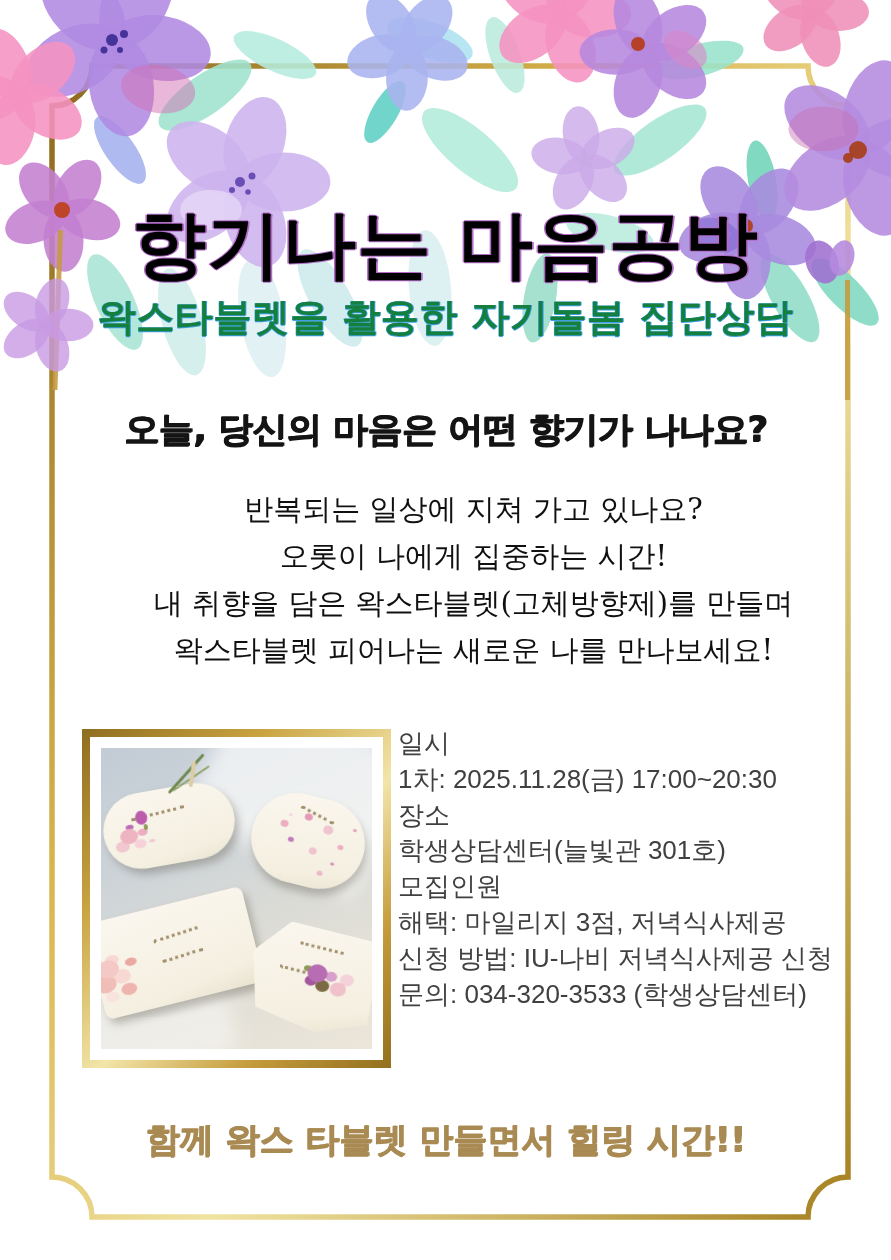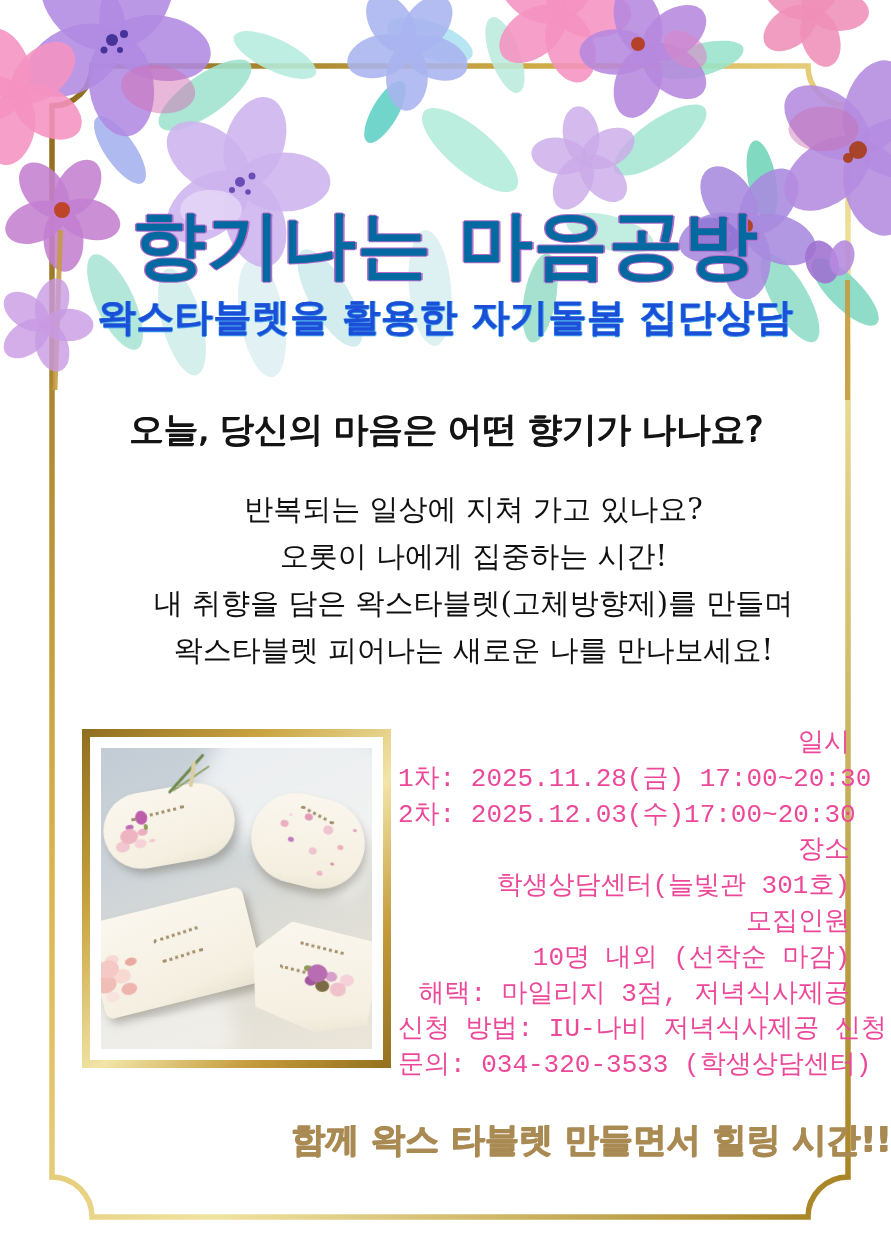--- a/index.html
+++ b/index.html
@@ -7,36 +7,36 @@
           font-family:"DejaVu Sans","Liberation Sans",sans-serif;}
 
   
   svg.frame{position:absolute;left:0;top:0;z-index:1;}
 
   
   svg.flowers{position:absolute;left:0;top:0;z-index:2;}
 
   
   .title{position:absolute;z-index:3;left:0;top:196px;width:100%;margin:0;text-align:center;
-         font-size:74px;font-weight:900;letter-spacing:1px;color:#0369a1;
+         font-size:74px;font-weight:900;letter-spacing:1px;color:#000000;
          text-shadow:1.6px 0 0 #b26cc8,-1.6px 0 0 #b26cc8,0 1.2px 0 #b26cc8,0 -1.2px 0 #b26cc8;}
   .subtitle{position:absolute;z-index:3;left:0;top:292px;width:100%;margin:0;text-align:center;
-         font-size:38px;font-weight:900;letter-spacing:0.5px;color:#1d4ed8;
+         font-size:38px;font-weight:900;letter-spacing:0.5px;color:#15803d;
          text-shadow:1px 0 0 #3da0e8,-0.5px 0 0 #3da0e8,0 0.8px 0 #3da0e8;}
   .headline{position:absolute;z-index:3;left:0;top:406px;width:100%;margin:0;text-align:center;
-         font-size:35px;font-weight:400;letter-spacing:-0.5px;color:#141414;
+         font-size:35px;font-weight:700;letter-spacing:-0.5px;color:#141414;
          text-shadow:1.2px 0 0 #141414,0 1px 0 #141414;}
   .intro{position:absolute;z-index:3;left:0;top:486px;width:100%;text-align:center;
          font-family:"DejaVu Serif","Liberation Serif",serif;
          font-size:29px;line-height:47px;color:#101010;padding-left:28px;}
-  .details{position:absolute;z-index:3;left:398px;top:726px;width:452px;text-align:right;
-         font-family:Liberation Mono, monospace;
-         font-size:26px;line-height:35.8px;color:#ec4899;}
+  .details{position:absolute;z-index:3;left:398px;top:726px;width:452px;text-align:left;
+         font-family:Liberation Sans, sans-serif;
+         font-size:26px;line-height:35.8px;color:#404040;}
   .details div{white-space:nowrap;}
-  .footer{position:absolute;z-index:3;left:0;top:1117px;width:100%;margin:0;text-align:right;
+  .footer{position:absolute;z-index:3;left:0;top:1117px;width:100%;margin:0;text-align:center;
          font-size:34px;font-weight:900;color:#a98a52;
          text-shadow:1.2px 0 0 #a98a52,0 1px 0 #a98a52;}
 
   
   .photo-frame{position:absolute;z-index:3;left:82px;top:729px;width:309px;height:339px;
          box-sizing:border-box;padding:8px;
          background:linear-gradient(135deg,#8f6d20 0%,#c9a340 28%,#f2e5a8 55%,#c49a3a 78%,#93701f 100%);}
   .photo-mat{width:100%;height:100%;box-sizing:border-box;background:#ffffff;padding:11px;}
   .photo{position:relative;width:100%;height:100%;overflow:hidden;
          background:linear-gradient(155deg,#c3ccd7 0%,#ccd3d8 30%,#dcdcd6 60%,#ece6d8 100%);
@@ -284,24 +284,22 @@
             <span class="stamp s4a"></span>
             <span class="stamp s4b"></span>
         </div>
       </div>
     </div>
   </div>
 
   <div class="details">
     <div>일시</div>
     <div>1차: 2025.11.28(금) 17:00~20:30</div>
-    <div>2차: 2025.12.03(수)17:00~20:30</div>
     <div>장소</div>
     <div>학생상담센터(늘빛관 301호)</div>
     <div>모집인원</div>
-    <div>10명 내외 (선착순 마감)</div>
     <div>해택: 마일리지 3점, 저녁식사제공</div>
     <div>신청 방법: IU-나비 저녁식사제공 신청</div>
     <div>문의: 034-320-3533 (학생상담센터)</div>
   </div>
 
   <div class="footer">함께 왁스 타블렛 만들면서 힐링 시간!!</div>
 </div>
 
 </body></html>

